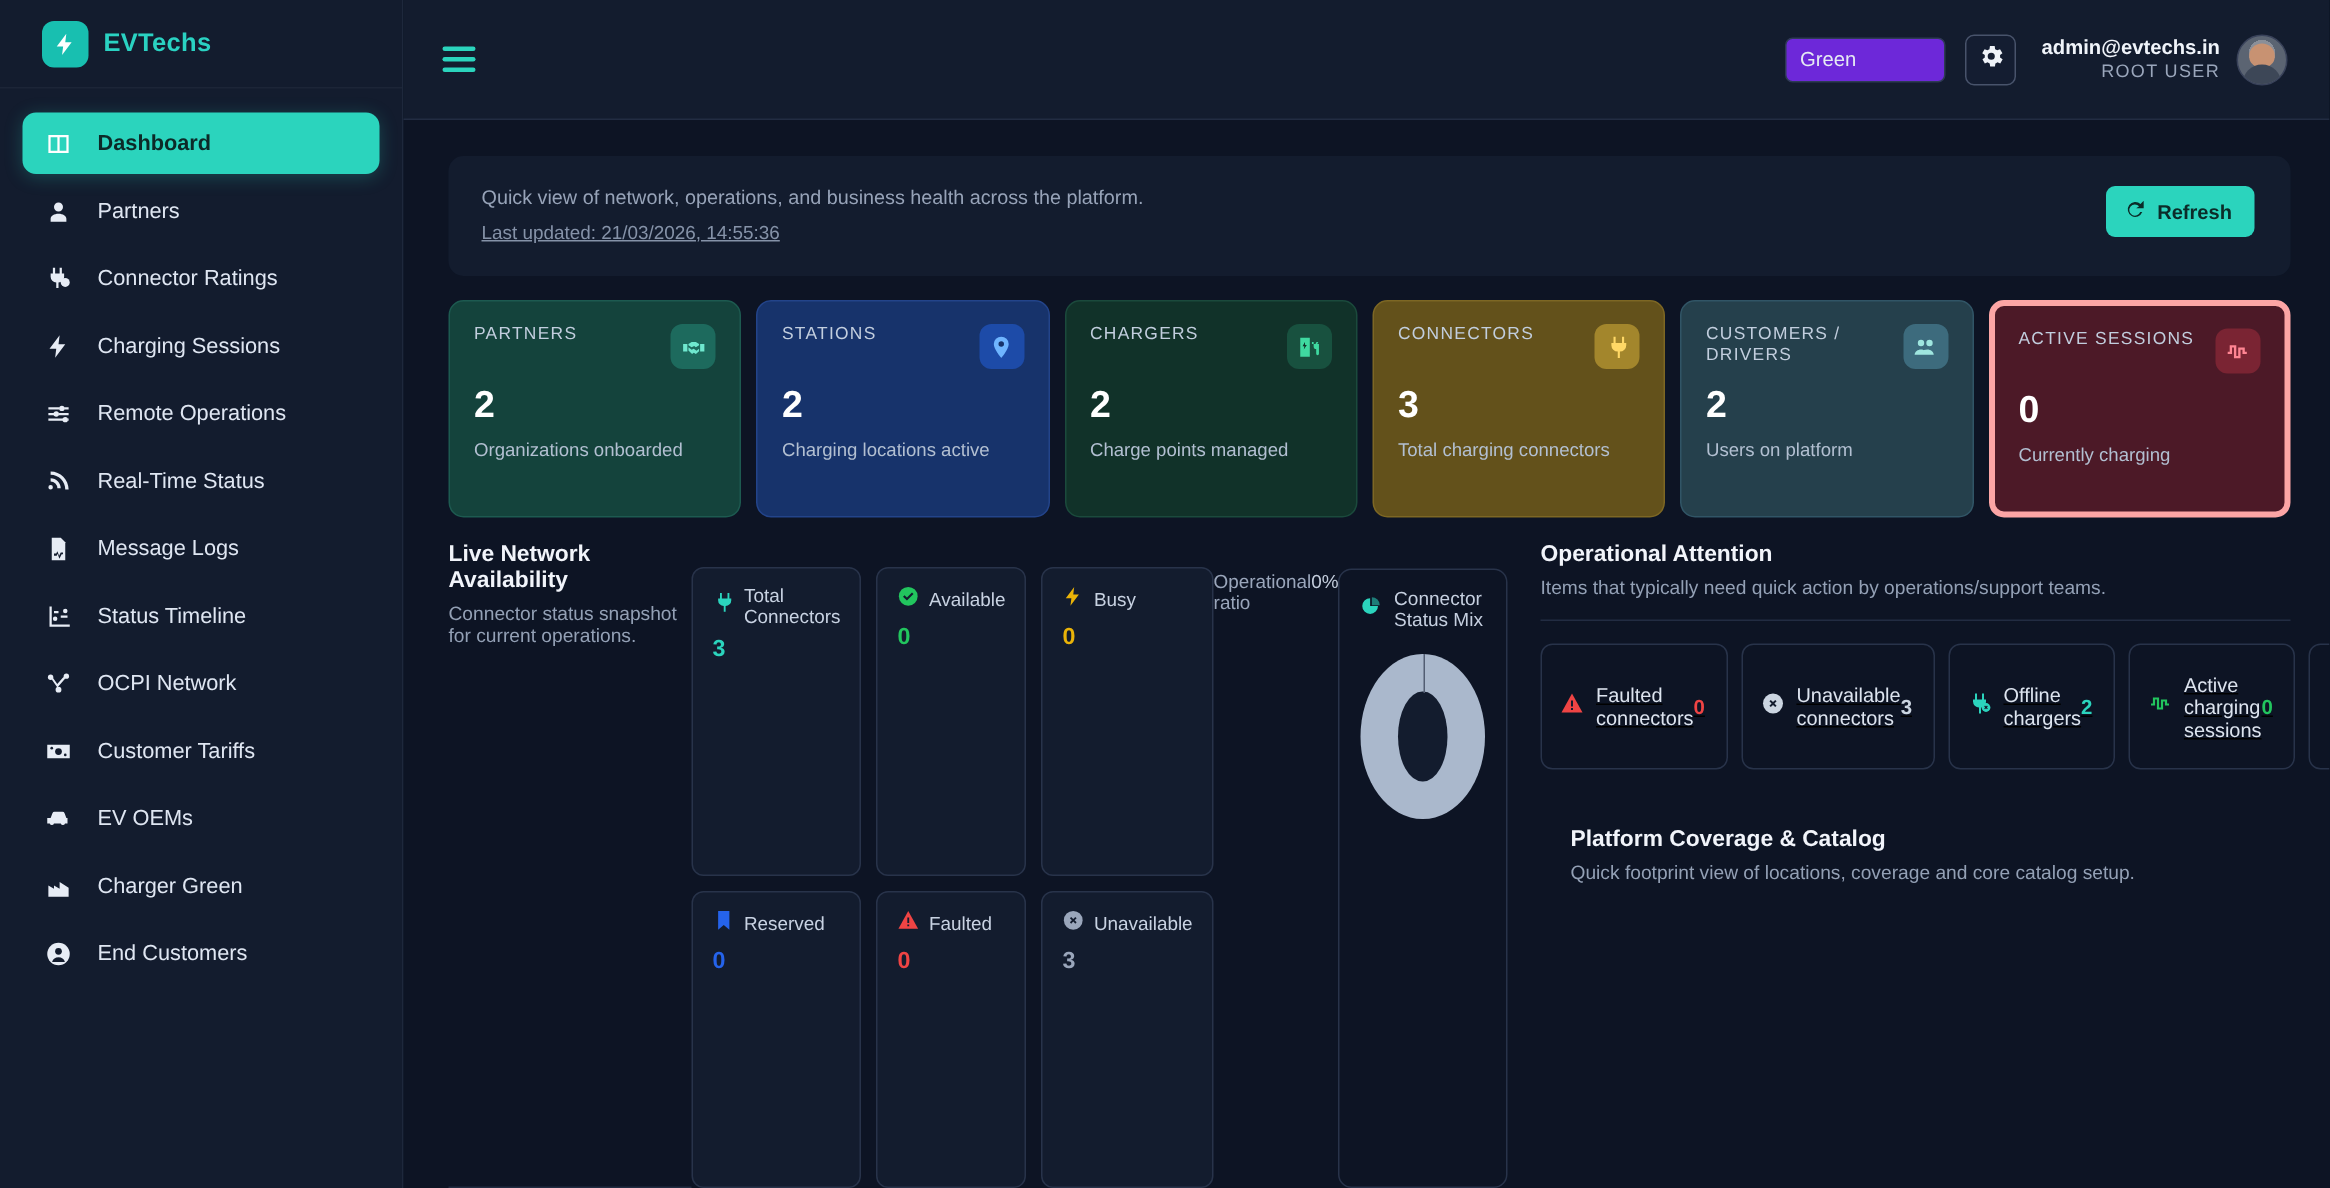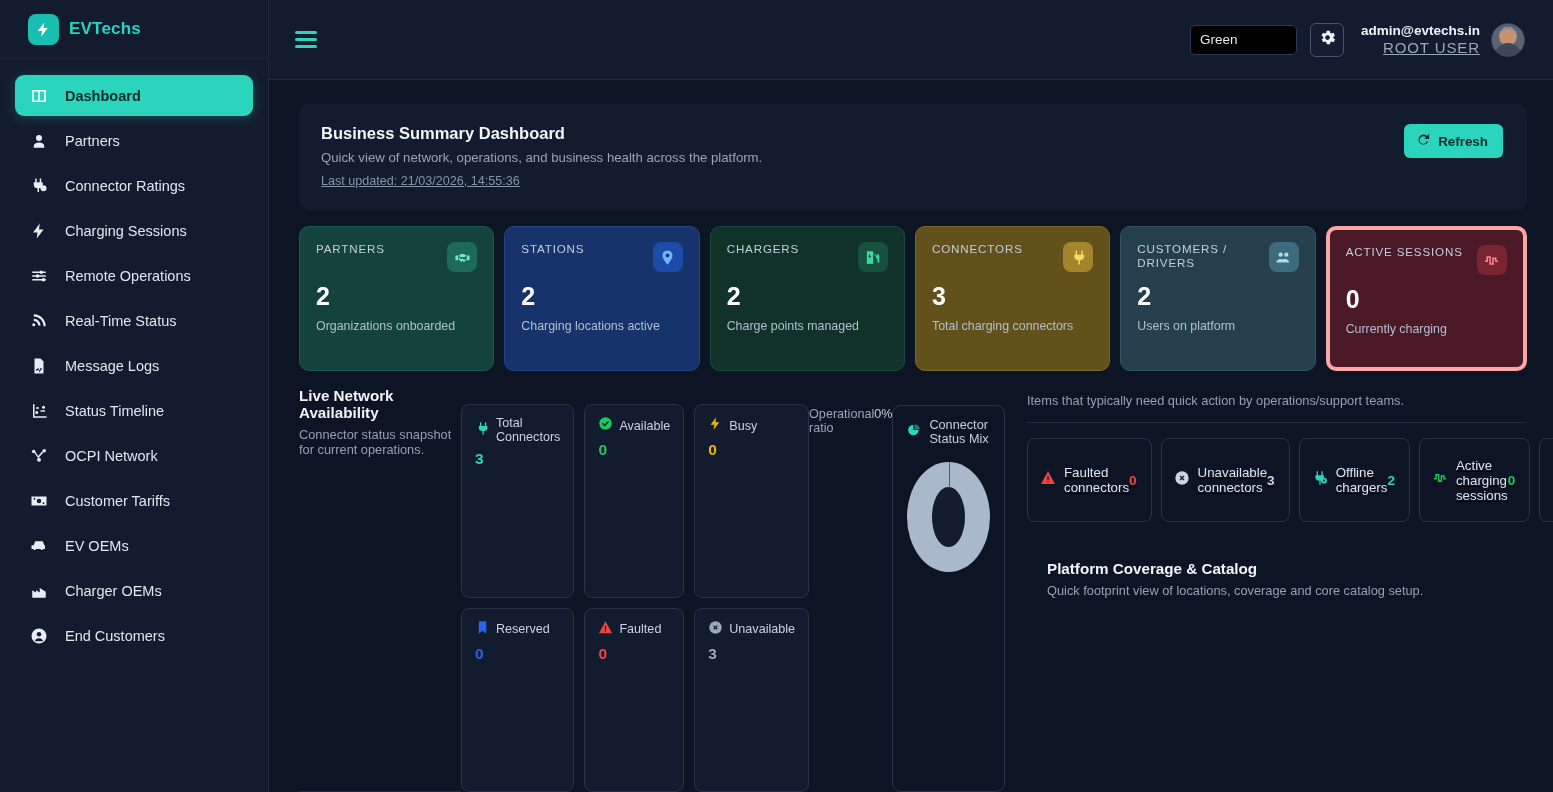--- a/index.html
+++ b/index.html
@@ -60,34 +60,34 @@
     display: flex; align-items: center; justify-content: space-between;
     padding: 0 28px 0 26px;
     background: #131c2e;
     border-bottom: 1px solid #222c42;
   }
   #hamburger { width: 22px; display: flex; flex-direction: column; gap: 4px; cursor: pointer; }
   #hamburger span { display: block; height: 3px; border-radius: 2px; background: #2bd4bd; }
   #topbar-right { display: flex; align-items: center; gap: 13px; }
   #theme-input {
     width: 107px; height: 30px;
-    background: #000000; border: 1px solid #2e3a55; border-radius: 5px;
+    background: #6d28d9; border: 1px solid #2e3a55; border-radius: 5px;
     color: #e5eaf3; font-size: 13.5px; font-family: "Liberation Sans", sans-serif;
     padding: 0 9px; outline: none;
   }
   #settings-btn {
     width: 34px; height: 34px; border-radius: 6px;
     background: #141d31; border: 1px solid #48536b;
     display: flex; align-items: center; justify-content: center; cursor: pointer;
   }
   #settings-btn svg { width: 19px; height: 19px; fill: #eef2f8; }
   #user-block { display: flex; align-items: center; gap: 11px; margin-left: 4px; }
   #user-text { text-align: right; line-height: 1.18; }
   #user-email { color: #f0f4fa; font-size: 13.5px; font-weight: 700; display: block; }
-  #user-role { color: #9aa6bb; font-size: 15px; letter-spacing: .9px; display: block; text-decoration: underline; }
+  #user-role { color: #9aa6bb; font-size: 12px; letter-spacing: .9px; display: block; }
   #avatar {
     width: 34px; height: 34px; border-radius: 50%;
     background: radial-gradient(circle at 50% 36%, #8a8f99 0 34%, #5b6472 34% 100%);
     border: 1px solid #39425a; overflow: hidden; position: relative; cursor: pointer;
   }
   #avatar::before {
     content:""; position:absolute; left:50%; top:16%; transform:translateX(-50%);
     width:17px; height:16px; border-radius:50% 50% 45% 45%; background:#c89272;
   }
   #avatar::after {
@@ -322,21 +322,21 @@
           </svg>
         </span>
         <span>EV OEMs</span>
       </div>
       <div class="nav-item">
         <span class="nav-ico">
           <svg viewBox="0 0 24 24" width="18" height="18" fill="#e7ecf5">
             <path d="M3 21V11l5 3V11l5 3V8l8 5v8z"></path>
           </svg>
         </span>
-        <span>Charger OEMs</span>
+        <span>Charger Green</span>
       </div>
       <div class="nav-item">
         <span class="nav-ico">
           <svg viewBox="0 0 24 24" width="18" height="18" fill="#e7ecf5">
             <circle cx="12" cy="12" r="10"></circle>
             <circle cx="12" cy="9.6" r="3" fill="#131c2e"></circle>
             <path fill="#131c2e" d="M6.3 19a6 6 0 0 1 11.4 0z"></path>
           </svg>
         </span>
         <span>End Customers</span>
@@ -368,21 +368,20 @@
         </span>
         <span id="avatar"></span>
       </div>
     </div>
   </header>
 
   <div id="content">
 
     <section class="panel" id="summary-panel">
       <div>
-        <div id="summary-title">Business Summary Dashboard</div>
         <div id="summary-sub">Quick view of network, operations, and business health across the platform.</div>
         <div id="summary-updated">Last updated: 21/03/2026, 14:55:36</div>
       </div>
       <button id="refresh-btn">
         <span>
           <svg viewBox="0 0 24 24">
               <path d="M17.6 6.4A8 8 0 1 0 19.5 15h-2.2a6 6 0 1 1-1.2-6.2L13 11h8V3z"></path>
             </svg>
         </span>
         <span>Refresh</span>
@@ -554,20 +553,21 @@
           </div>
           <div id="donut-wrap">
             <div id="donut" style="background: conic-gradient(rgb(170, 184, 204) 0deg, rgb(170, 184, 204) 360deg);"></div>
           </div>
         </div>
       </div>
 
       <div id="col-right">
         <div>
           <div class="sec-head">
+            <div class="sec-title">Operational Attention</div>
             <div class="sec-sub">Items that typically need quick action by operations/support teams.</div>
           </div>
           <div id="ops-list">
               <div class="ops-row">
                 <div class="ops-left">
                   <span><svg viewBox="0 0 24 24" width="16" height="16" fill="#ef4444">
                       <path d="M12 2 1.5 21h21z"></path>
                       <path fill="#131c2e" d="M11 9h2v6h-2zm0 7.4h2v2h-2z"></path>
                     </svg></span>
                   <span class="ops-label">Faulted connectors</span>

